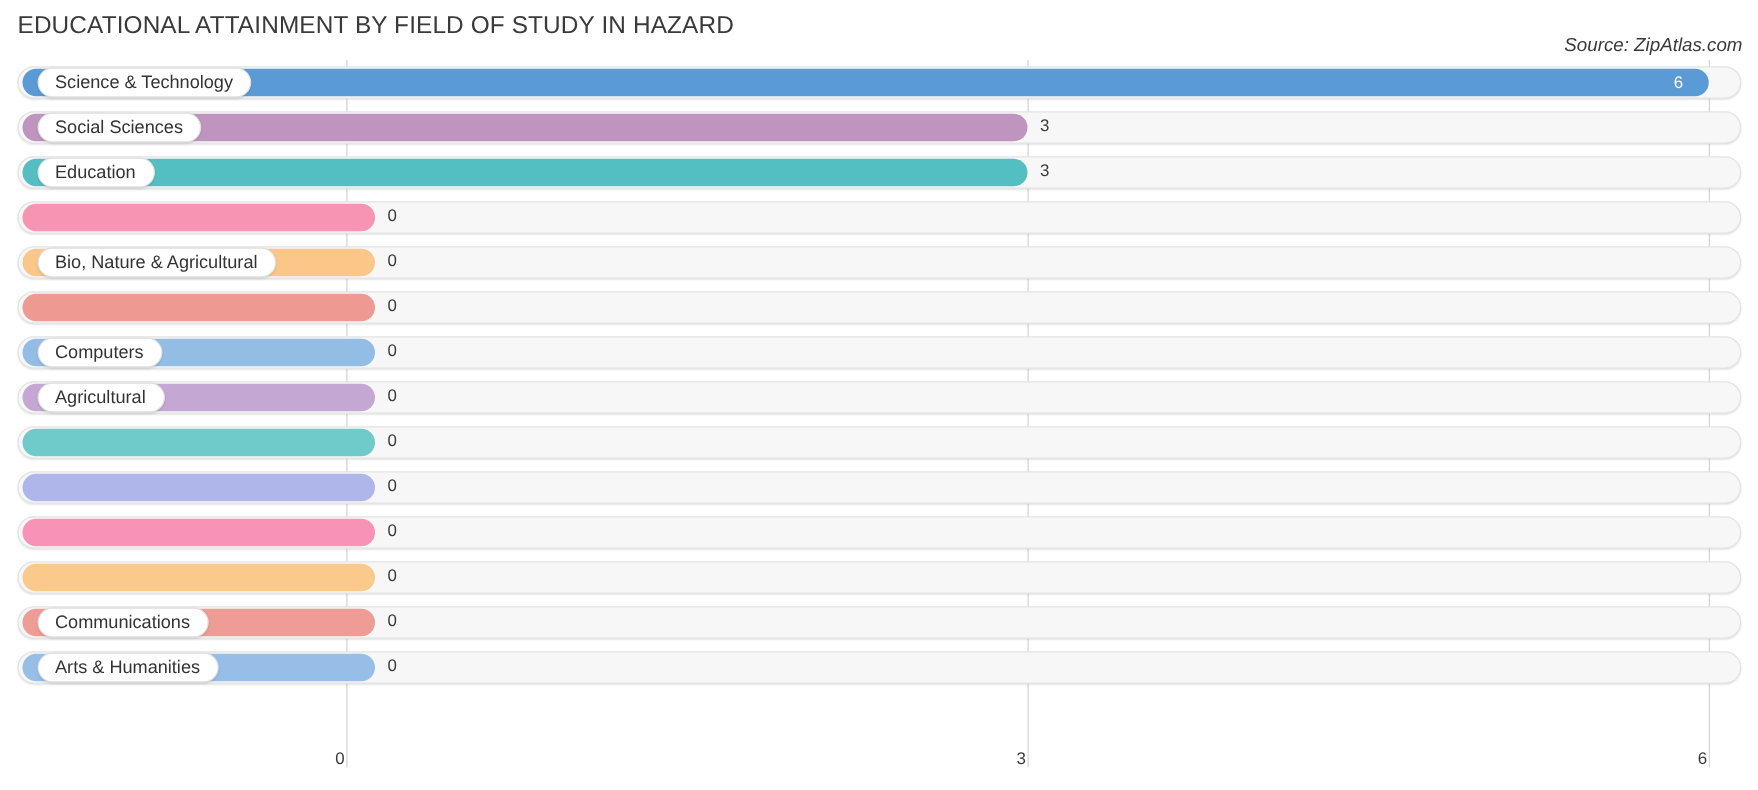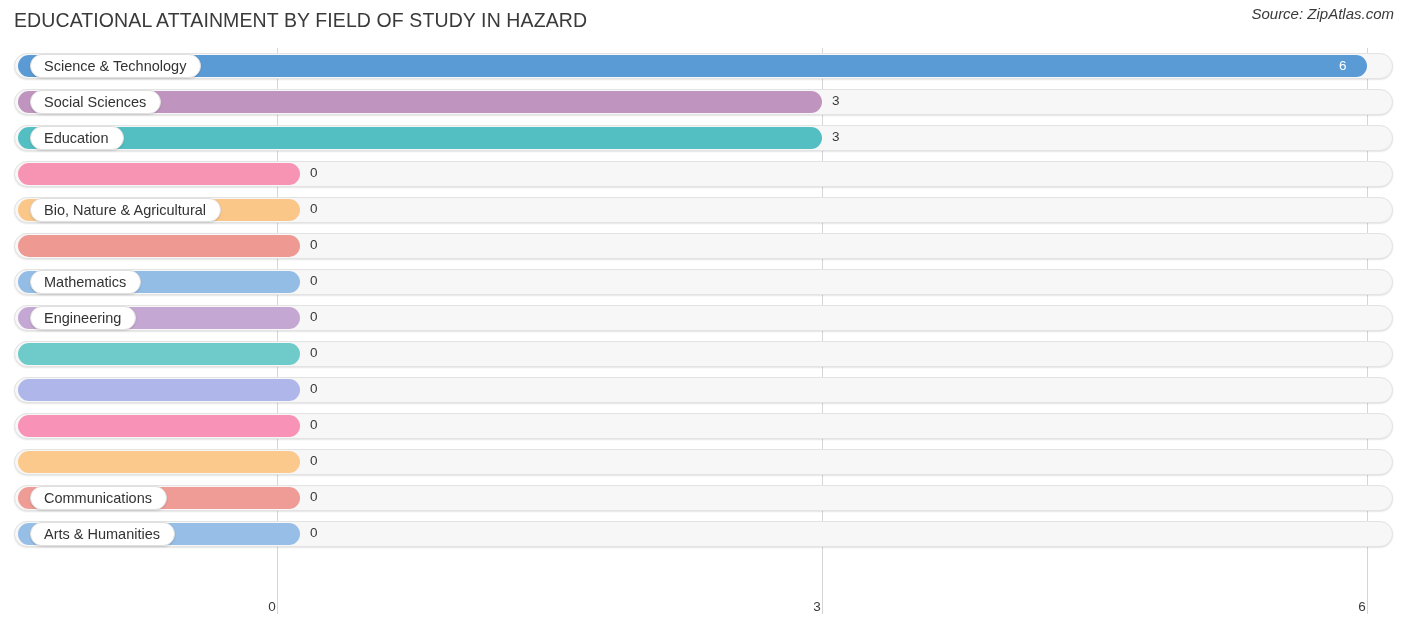--- a/index.html
+++ b/index.html
@@ -28,21 +28,21 @@
     top: 9px;
     font-size: 19.5px;
     letter-spacing: 0.1px;
     color: #3a3a3a;
     font-weight: 400;
     white-space: nowrap;
   }
   .source {
     position: absolute;
     right: 12px;
-    top: 5px;
+    top: 28px;
     font-size: 15px;
     font-style: italic;
     color: #3a3a3a;
     white-space: nowrap;
   }
 
   
   .plot {
     position: absolute;
     left: 0;
@@ -216,29 +216,29 @@
       </div>
       <div class="row">
         <div class="track"></div>
         <div class="bar" style="width: 282px; background: rgb(238, 154, 146);"></div>
         <div class="value" style="left: 310px;">0</div>
       </div>
       <div class="row">
         <div class="track"></div>
         <div class="bar" style="width: 282px; background: rgb(148, 189, 230);"></div>
         <div class="pill">
-          <span class="pill-label">Mathematics</span>
+          <span class="pill-label">Computers</span>
         </div>
         <div class="value" style="left: 310px;">0</div>
       </div>
       <div class="row">
         <div class="track"></div>
         <div class="bar" style="width: 282px; background: rgb(197, 167, 211);"></div>
         <div class="pill">
-          <span class="pill-label">Engineering</span>
+          <span class="pill-label">Agricultural</span>
         </div>
         <div class="value" style="left: 310px;">0</div>
       </div>
       <div class="row">
         <div class="track"></div>
         <div class="bar" style="width: 282px; background: rgb(111, 203, 201);"></div>
         <div class="value" style="left: 310px;">0</div>
       </div>
       <div class="row">
         <div class="track"></div>

